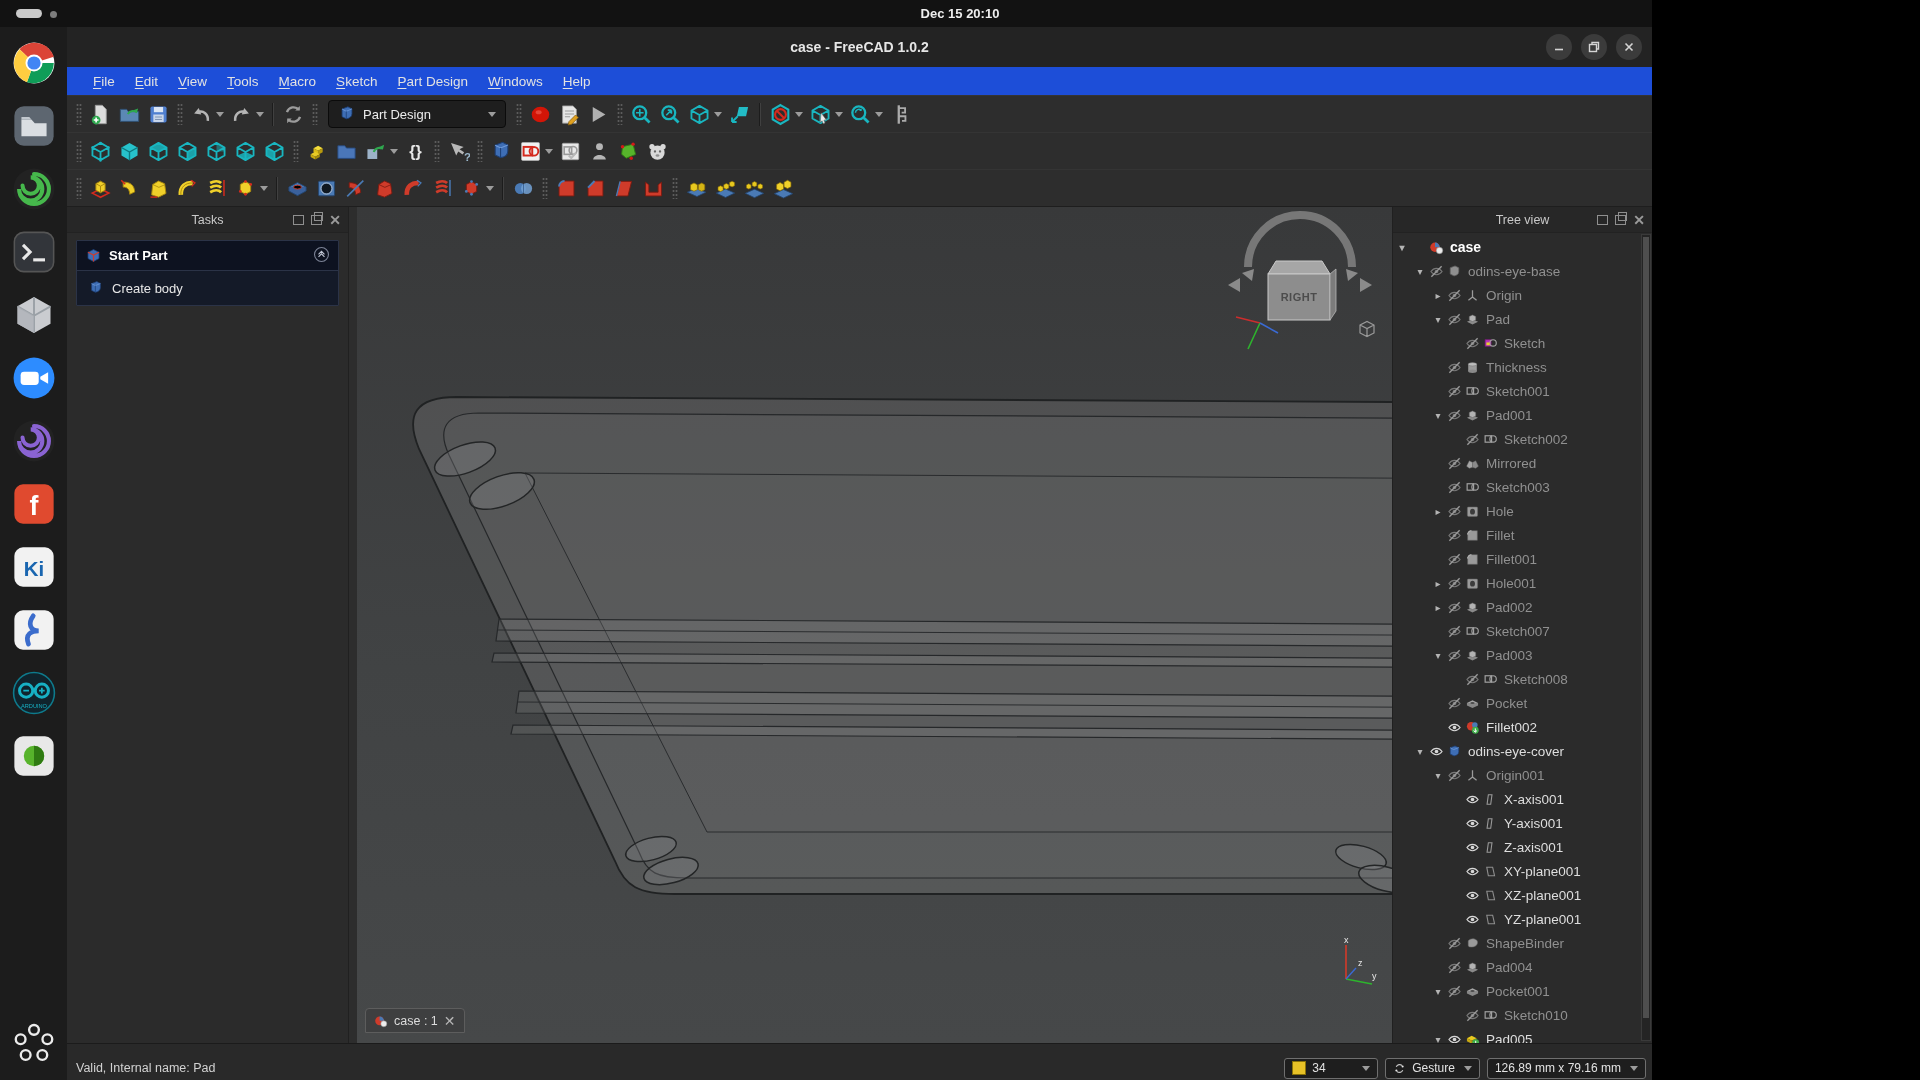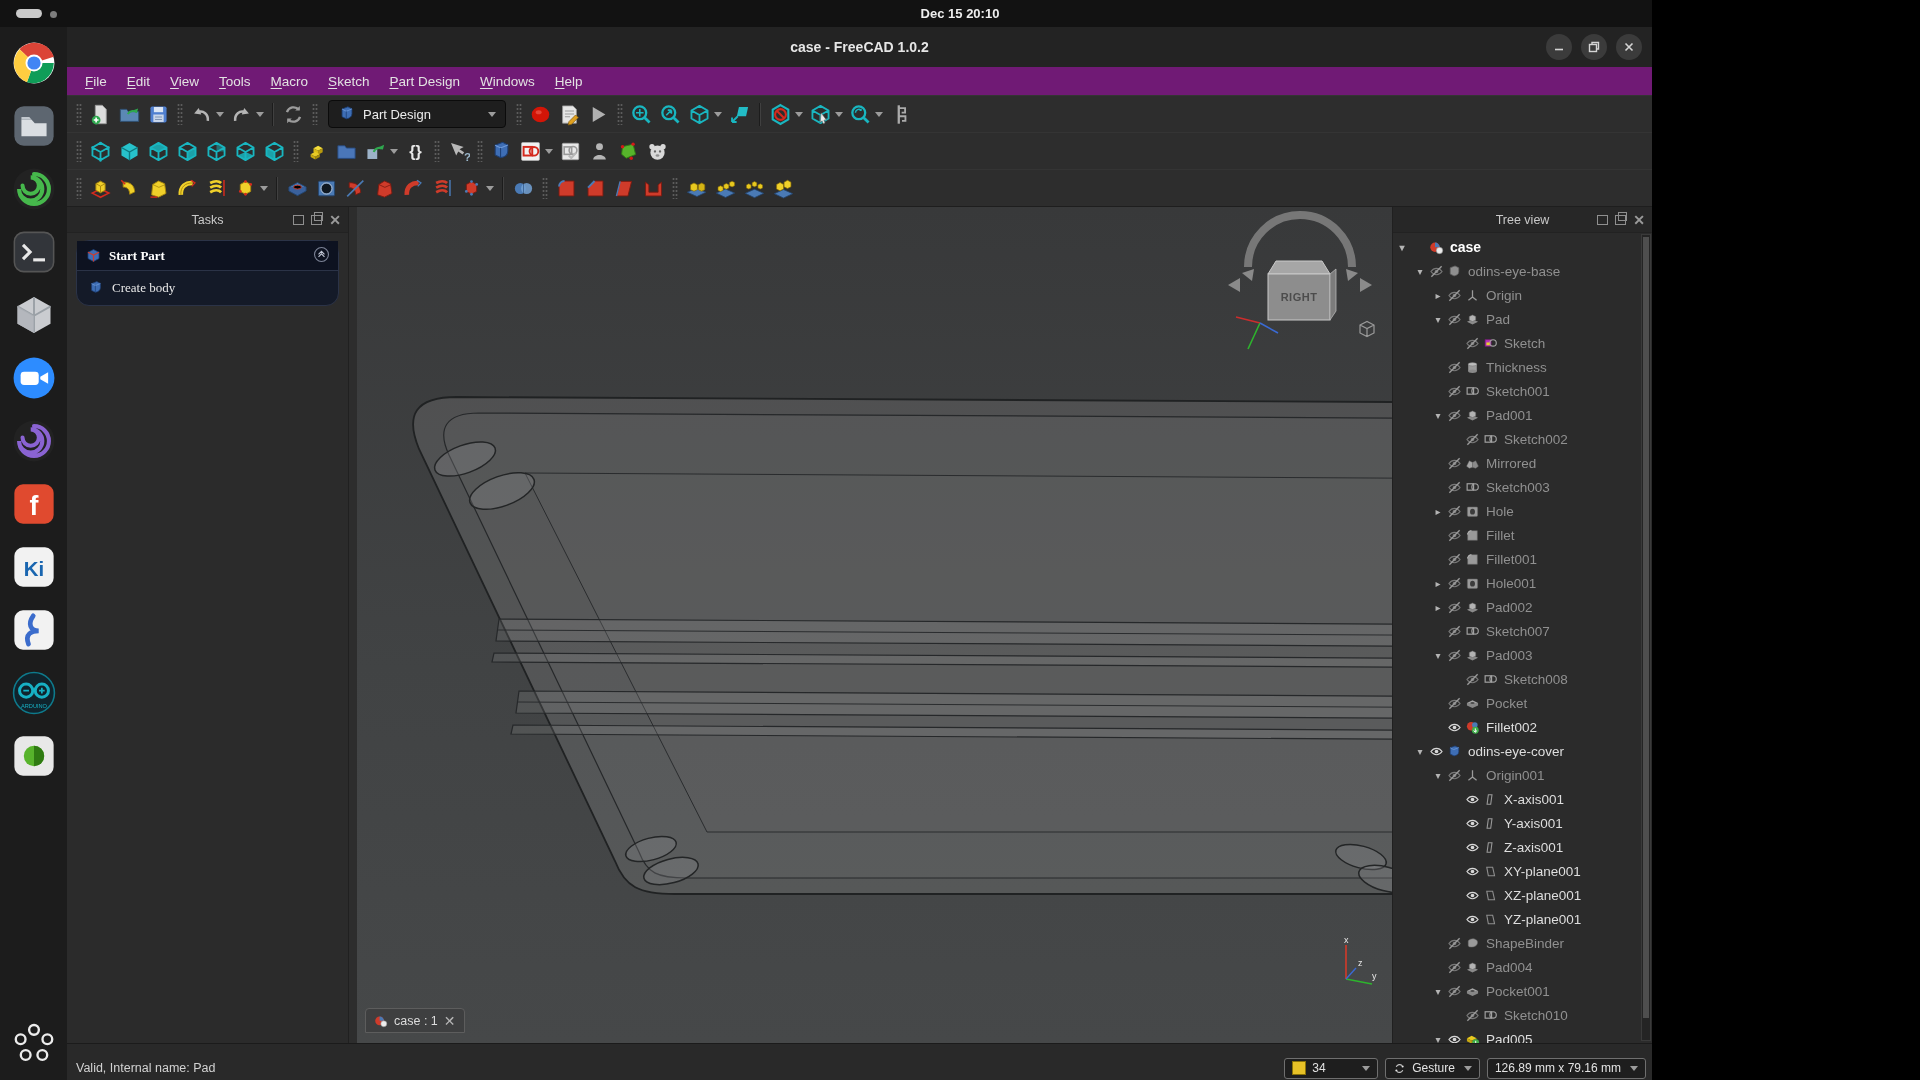--- a/index.html
+++ b/index.html
@@ -20,21 +20,21 @@
   .dock-bottom{margin-top:auto;}
 
   
   .window{position:absolute;left:67px;top:27px;right:0;bottom:0;display:flex;flex-direction:column;background:#2d2d2d;}
   .titlebar{height:40px;background:#232323;position:relative;flex:none;text-align:center;}
   .title{position:absolute;left:0;right:0;top:0;height:40px;display:flex;align-items:center;justify-content:center;color:#e6e6e6;font-size:14px;font-weight:bold;}
   .winbtns{position:absolute;right:10px;top:7px;display:flex;gap:9px;}
   .winbtn{width:26px;height:26px;border-radius:50%;background:#3b3b3b;display:flex;align-items:center;justify-content:center;}
   .winbtn svg{width:12px;height:12px;}
 
-  .menubar{height:28px;background:#701a75;display:flex;align-items:center;padding-left:8px;flex:none;}
+  .menubar{height:28px;background:#1d4ed8;display:flex;align-items:center;padding-left:16px;flex:none;}
   .menu-item{padding:3px 10px;color:#e2e2e2;font-size:13.5px;border-radius:3px;}
   .menu-item u{text-decoration:underline;text-underline-offset:2px;}
 
   .toolbar{height:36px;background:#2d2d2d;display:flex;align-items:center;padding-left:5px;flex:none;border-top:1px solid #343434;}
   .toolbar.last{border-bottom:1px solid #1e1e1e;}
   .tb-btn{height:28px;display:flex;align-items:center;justify-content:center;border-radius:3px;margin:0 1px;padding:0 2px;}
   .tb-btn svg{width:23px;height:23px;}
   .tb-handle{width:6px;height:22px;margin:0 4px;background-image:radial-gradient(#5c5c5c 1px,transparent 1.1px);background-size:3px 4px;}
   .tb-sep{width:1px;height:23px;background:#1c1c1c;border-right:1px solid #404040;margin:0 5px;}
   .caret{width:0;height:0;border-left:4px solid transparent;border-right:4px solid transparent;border-top:5px solid #9c9c9c;margin-left:3px;}
@@ -46,21 +46,21 @@
   .panel{background:#2b2b2b;display:flex;flex-direction:column;box-sizing:border-box;}
   .panel-header{height:25px;display:flex;align-items:center;justify-content:center;background:#272727;color:#c9c9c9;font-size:12.5px;position:relative;flex:none;border-bottom:1px solid #222;}
   .ph-buttons{position:absolute;right:7px;top:0;height:25px;display:flex;align-items:center;gap:7px;}
   .ph-box{width:11px;height:10px;border:1.5px solid #8f8f8f;box-sizing:border-box;}
   .ph-float{width:11px;height:10px;border:1.5px solid #8f8f8f;box-sizing:border-box;position:relative;background:#272727;}
   .ph-float:before{content:"";position:absolute;left:2px;top:-4px;width:9px;height:9px;border:1.5px solid #8f8f8f;box-sizing:border-box;}
   .ph-x{color:#9a9a9a;font-size:14px;line-height:1;font-weight:bold;}
 
   
   .tasks{width:282px;border-right:1px solid #202020;}
-  .start-card{margin:7px 9px;background:#141a28;border:1px solid #2b3347;border-radius:13px;font-family:Liberation Serif, serif;}
+  .start-card{margin:7px 9px;background:#141a28;border:1px solid #2b3347;border-radius:1px;}
   .start-head{display:flex;align-items:center;gap:7px;padding:6px 8px;background:#0d1220;color:#fff;font-weight:bold;font-size:13px;border-bottom:1px solid #2b3347;position:relative;}
   .start-head svg{width:17px;height:17px;}
   .collapse{position:absolute;right:7px;top:5px;width:18px;height:18px;}
   .start-item{display:flex;align-items:center;gap:8px;padding:9px 11px;color:#e8e8e8;font-size:13px;}
   .start-item svg{width:16px;height:16px;}
 
   
   .viewport{flex:1;position:relative;background:linear-gradient(180deg,#38393a 0%,#414344 55%,#464849 100%);overflow:hidden;margin-left:8px;}
   .model-svg{position:absolute;left:0;top:0;}
   .navcube{position:absolute;right:12px;top:4px;width:160px;height:150px;}

